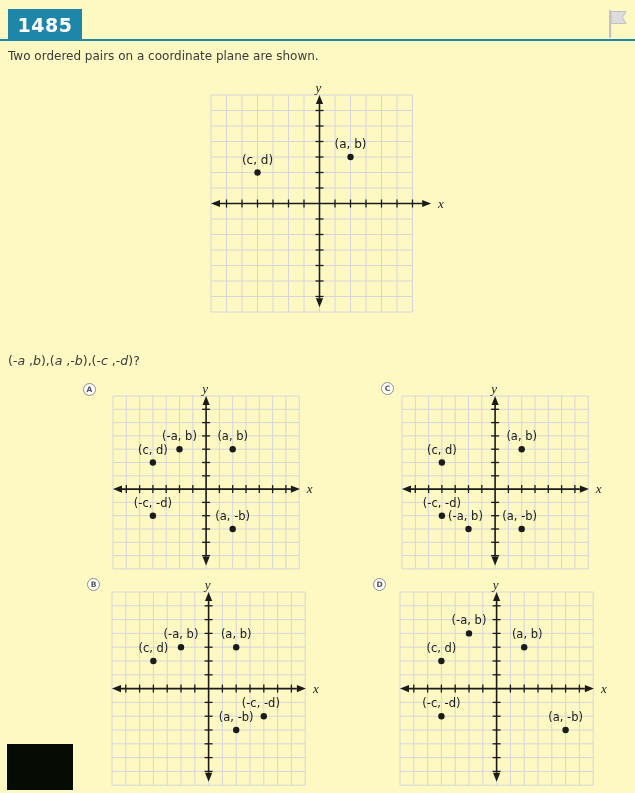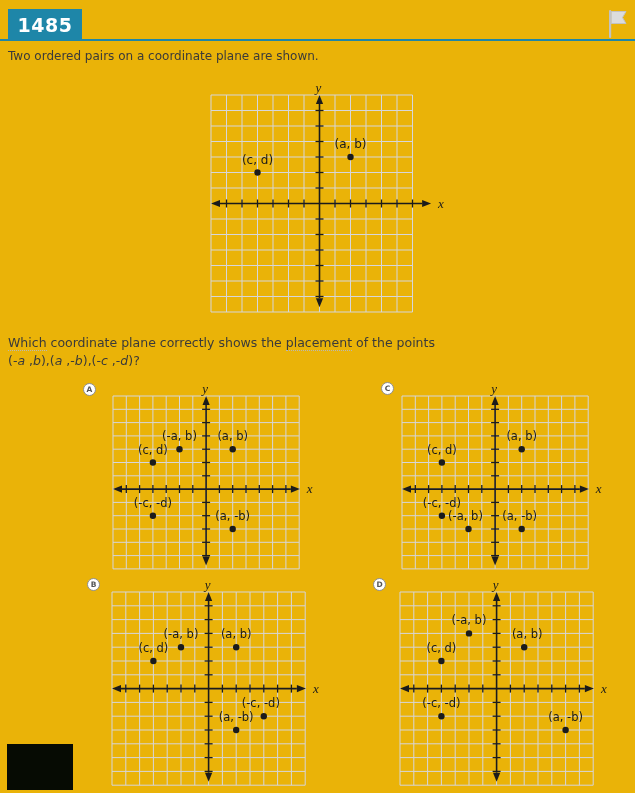--- a/index.html
+++ b/index.html
@@ -1,17 +1,17 @@
 <!DOCTYPE html>
 <html><head>
 <meta charset="utf-8">
 <style>
   html,body{margin:0;padding:0;background:#ffffff;}
   #page{
-    position:relative;width:635px;height:793px;overflow:hidden;background:#eab308;
+    position:relative;width:635px;height:793px;overflow:hidden;background:#fef9c3;
     font-family:"DejaVu Sans","Liberation Sans",sans-serif;color:#3a3a3a;
   }
   
   #qnum-box{
     position:absolute;left:8px;top:9px;width:74px;height:31px;
     display:flex;align-items:center;justify-content:center;
     color:#ffffff;font-size:19px;font-weight:bold;letter-spacing:.5px;
   }
   #accent-line{position:absolute;left:0;top:39px;width:635px;height:2px;}
   #flag-btn{position:absolute;left:605px;top:8px;width:24px;height:30px;cursor:pointer;}
@@ -45,21 +45,21 @@
   <div id="flag-btn">
     <svg width="24" height="30" viewBox="0 0 24 30" style="position:static">
       <rect id="flag-pole" x="4" y="2" width="2.2" height="28" rx="1" fill="#c2c2c2"></rect>
       <path id="flag-banner" d="M6.2 3.5 L21 3.5 L17.5 9.5 L21 15.5 L6.2 15.5 Z" fill="#dcdcdc" stroke="#c2c2c2"></path>
     </svg>
   </div>
 
   <div id="intro">Two ordered pairs on a coordinate plane are shown.</div>
 
   <div id="question">
-    <span id="qline1"><span class="u">Which</span><span> coordinate plane correctly shows the </span><span class="u">placement</span><span> of the points</span></span><br>
+    <br>
     <span id="qline2"><span>(-</span><span class="i">a</span><span> ,</span><span class="i">b</span><span>),(</span><span class="i">a</span><span> ,-</span><span class="i">b</span><span>),(-</span><span class="i">c</span><span> ,-</span><span class="i">d</span><span>)?</span></span>
   </div>
 
   <div class="opt-badge" style="left:83px;top:383px;">
     <span>A</span>
   </div>
   <div class="opt-badge" style="left:381px;top:382px;">
     <span>C</span>
   </div>
   <div class="opt-badge" style="left:87px;top:578px;">

